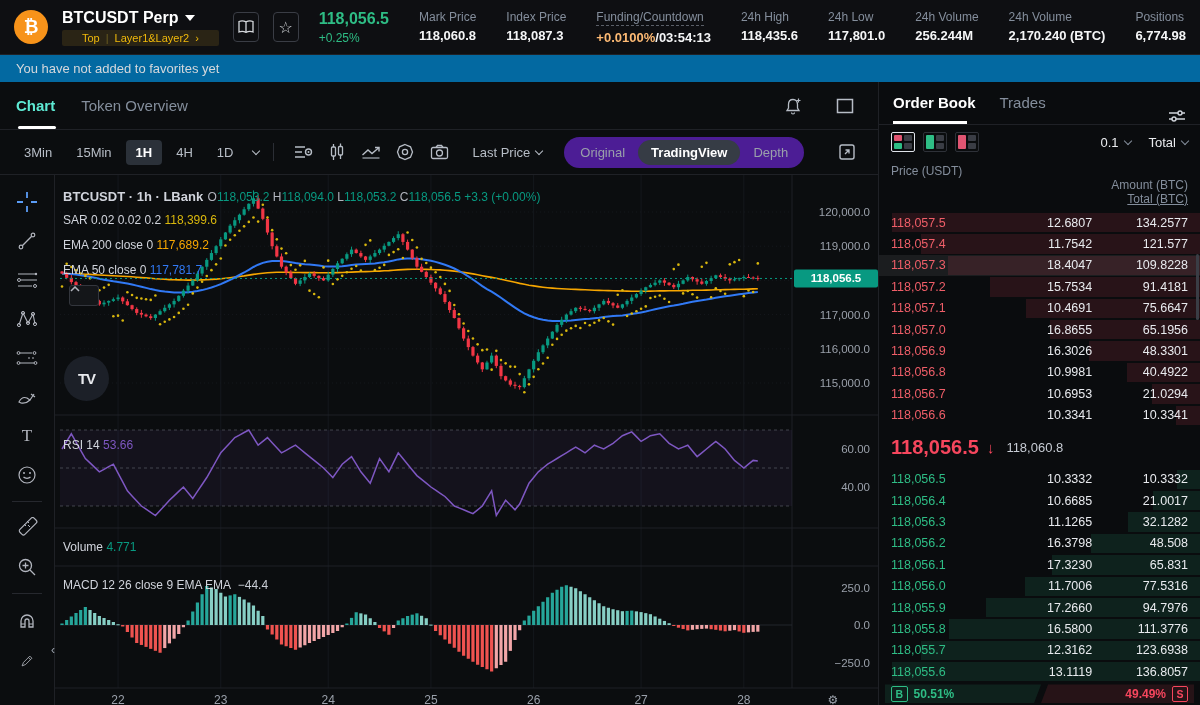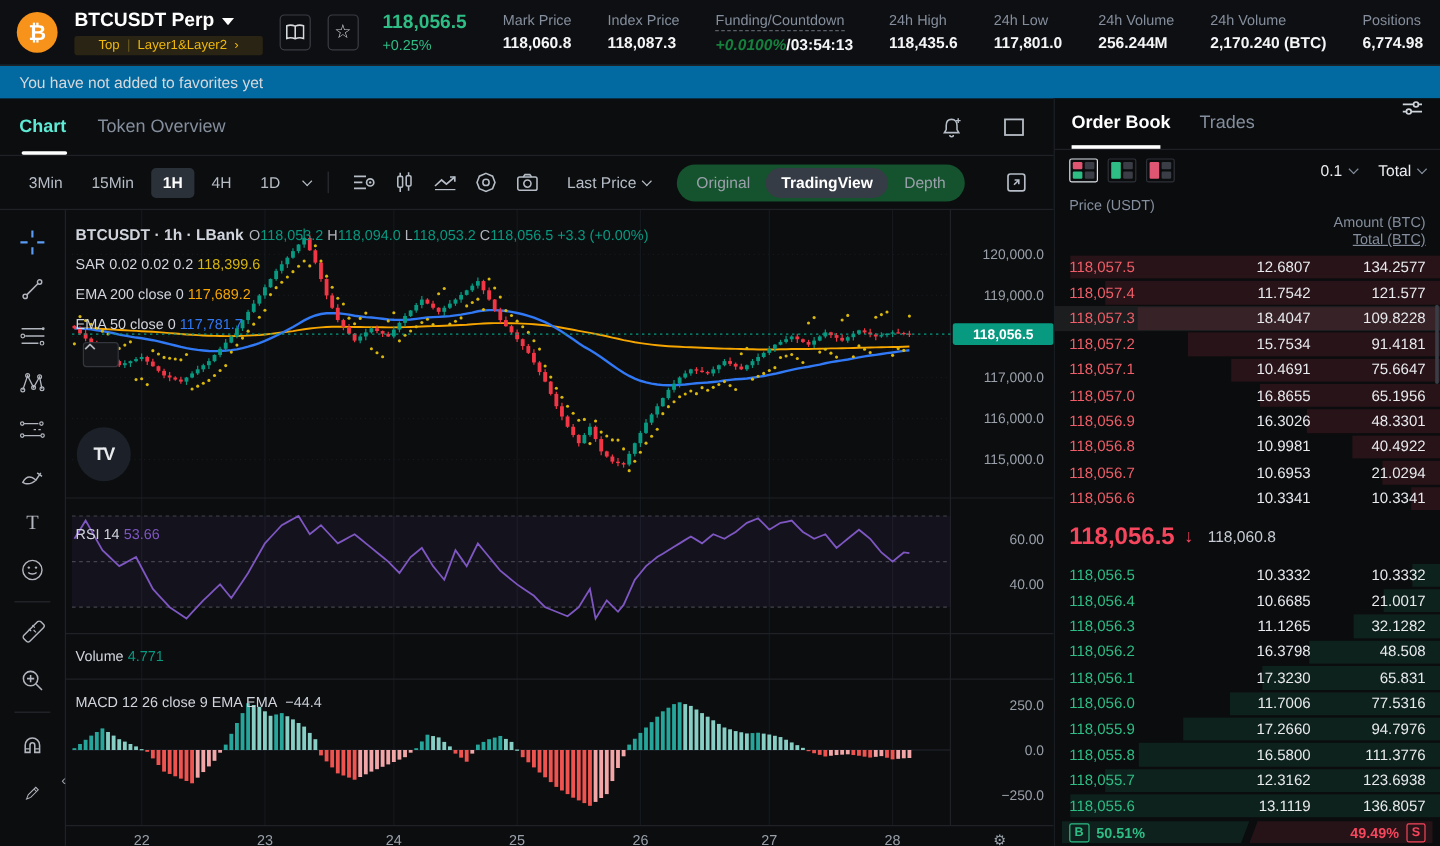--- a/index.html
+++ b/index.html
@@ -21,21 +21,21 @@
   .sq-btn { width:30px; height:30px; border:1px solid #3a3d45; border-radius:4px; display:flex;
     align-items:center; justify-content:center; color:#d5d8dc; background:transparent; }
   .price-block { margin-left:6px; }
   .price-main { color:#2ebd85; font-size:16px; font-weight:bold; }
   .price-chg { color:#2ebd85; font-size:12px; margin-top:3px; }
   .stats { display:flex; gap:30px; margin-left:16px; }
   .stat { display:flex; flex-direction:column; gap:4px; }
   .stat-label { font-size:12px; color:#848e9c; }
   .stat-label.dashed { border-bottom:1px dashed #5a5f68; padding-bottom:1px; width:max-content; }
   .stat-value { font-size:13px; color:#f5f6f7; font-weight:bold; }
-  .fund-rate { color:#15803d;font-style:italic; }
+  .fund-rate { color:#fdba74; }
 
   
   .notice-bar { height:28px; background:#0369a1; display:flex; align-items:center;
     padding:0 16px; font-size:13px; color:#d5d8dc; border-top:1px solid #1f2126;}
 
   
   .main { flex:1; display:flex; min-height:0; }
   .left-col { width:878px; display:flex; flex-direction:column; min-width:0; }
   .right-col { width:322px; border-left:1px solid #1f2126; display:flex; flex-direction:column; background:#0a0c0e; }
 
@@ -48,21 +48,21 @@
 
   
   .tf-row { height:45px; display:flex; align-items:center; padding:0 14px; gap:4px; border-bottom:1px solid #1f2126; position:relative;}
   .tf { font-size:13px; color:#b7bdc6; padding:5px 10px; border-radius:4px; cursor:pointer;}
   .tf.active { background:#2b3139; color:#fff; font-weight:bold; }
   .tf-caret { margin-left:2px; color:#b7bdc6; }
   .vdiv { width:1px; height:18px; background:#2b2e35; margin:0 10px; }
   .icon-btn { width:30px; height:26px; display:flex; align-items:center; justify-content:center; color:#b7bdc6; cursor:pointer;}
   .last-price { display:flex; align-items:center; font-size:13px; color:#b7bdc6; margin-left:14px; cursor:pointer;}
   .chev { display:inline-block; width:6px; height:6px; border-right:1.5px solid currentColor; border-bottom:1.5px solid currentColor; transform:rotate(45deg); margin-left:6px; margin-top:-3px;}
-  .mode-pill { display:flex; align-items:center; background:#14532d; border-radius:16px; padding:3px; margin-left:18px;}
+  .mode-pill { display:flex; align-items:center; background:#4c1d95; border-radius:16px; padding:3px; margin-left:18px;}
   .mode { font-size:13px; color:#9aa0aa; padding:5px 13px; border-radius:14px; cursor:pointer;}
   .mode.active { background:#363c45; color:#fff; font-weight:bold; }
   .tf-row .expand { position:absolute; right:16px; }
 
   
   .chart-area { flex:1; display:flex; min-height:0; position:relative; background:#0b0d0f; }
   .draw-bar { width:55px; border-right:1px solid #1f2126; display:flex; flex-direction:column;
     align-items:center; padding-top:12px; gap:9px; position:relative; }
   .dtool { width:34px; height:30px; display:flex; align-items:center; justify-content:center; color:#b2b5be; cursor:pointer;}
   .dtool.active { color:#5b9cf6; }
@@ -80,21 +80,21 @@
   .lg .blue { color:#3179f5; }
   .lg .purple { color:#7e57c2; }
   .lg .gray { color:#c8ccd4; }
   .legend-collapse { position:absolute; left:14px; top:110px; width:30px; height:21px; border:1px solid #33363d;
     border-radius:3px; background:#141619; color:#b2b5be; display:flex; align-items:center; justify-content:center; pointer-events:auto; cursor:pointer;}
   .tv-logo { position:absolute; left:9px; top:181px; width:45px; height:45px; border-radius:50%;
     background:#1c2028; color:#e8eaee; display:flex; align-items:center; justify-content:center;
     font-weight:bold; font-size:15px; letter-spacing:-1px; }
 
   
-  .ob-tabs { height:46px; display:flex; align-items:flex-start; gap:24px; padding:0 14px; border-bottom:1px solid #1f2126; position:relative;}
+  .ob-tabs { height:46px; display:flex; align-items:flex-end; gap:24px; padding:0 14px; border-bottom:1px solid #1f2126; position:relative;}
   .ob-tab { font-size:15px; color:#848e9c; height:100%; display:flex; align-items:center; position:relative; cursor:pointer;}
   .ob-tab.active { color:#fff; font-weight:bold; }
   .ob-tab.active:after { content:""; position:absolute; bottom:0; left:0; width:74px; height:2.5px; background:#fff;}
   .ob-tabs .settings { position:absolute; right:14px; color:#cfd3da; cursor:pointer;}
   .ob-controls { height:38px; display:flex; align-items:center; padding:0 12px; gap:8px;}
   .ob-view { width:24px; height:20px; border:1px solid #2e3138; border-radius:2px; padding:2px; display:flex; gap:2px; cursor:pointer;}
   .ob-view.active { border-color:#dfe3ea; }
   .ov-col { display:flex; flex-direction:column; gap:2px; flex:1;}
   .ov-cell { flex:1; border-radius:1px; background:#3a3d45;}
   .ov-red { background:#e05572; } .ov-green { background:#2ebd85; }

